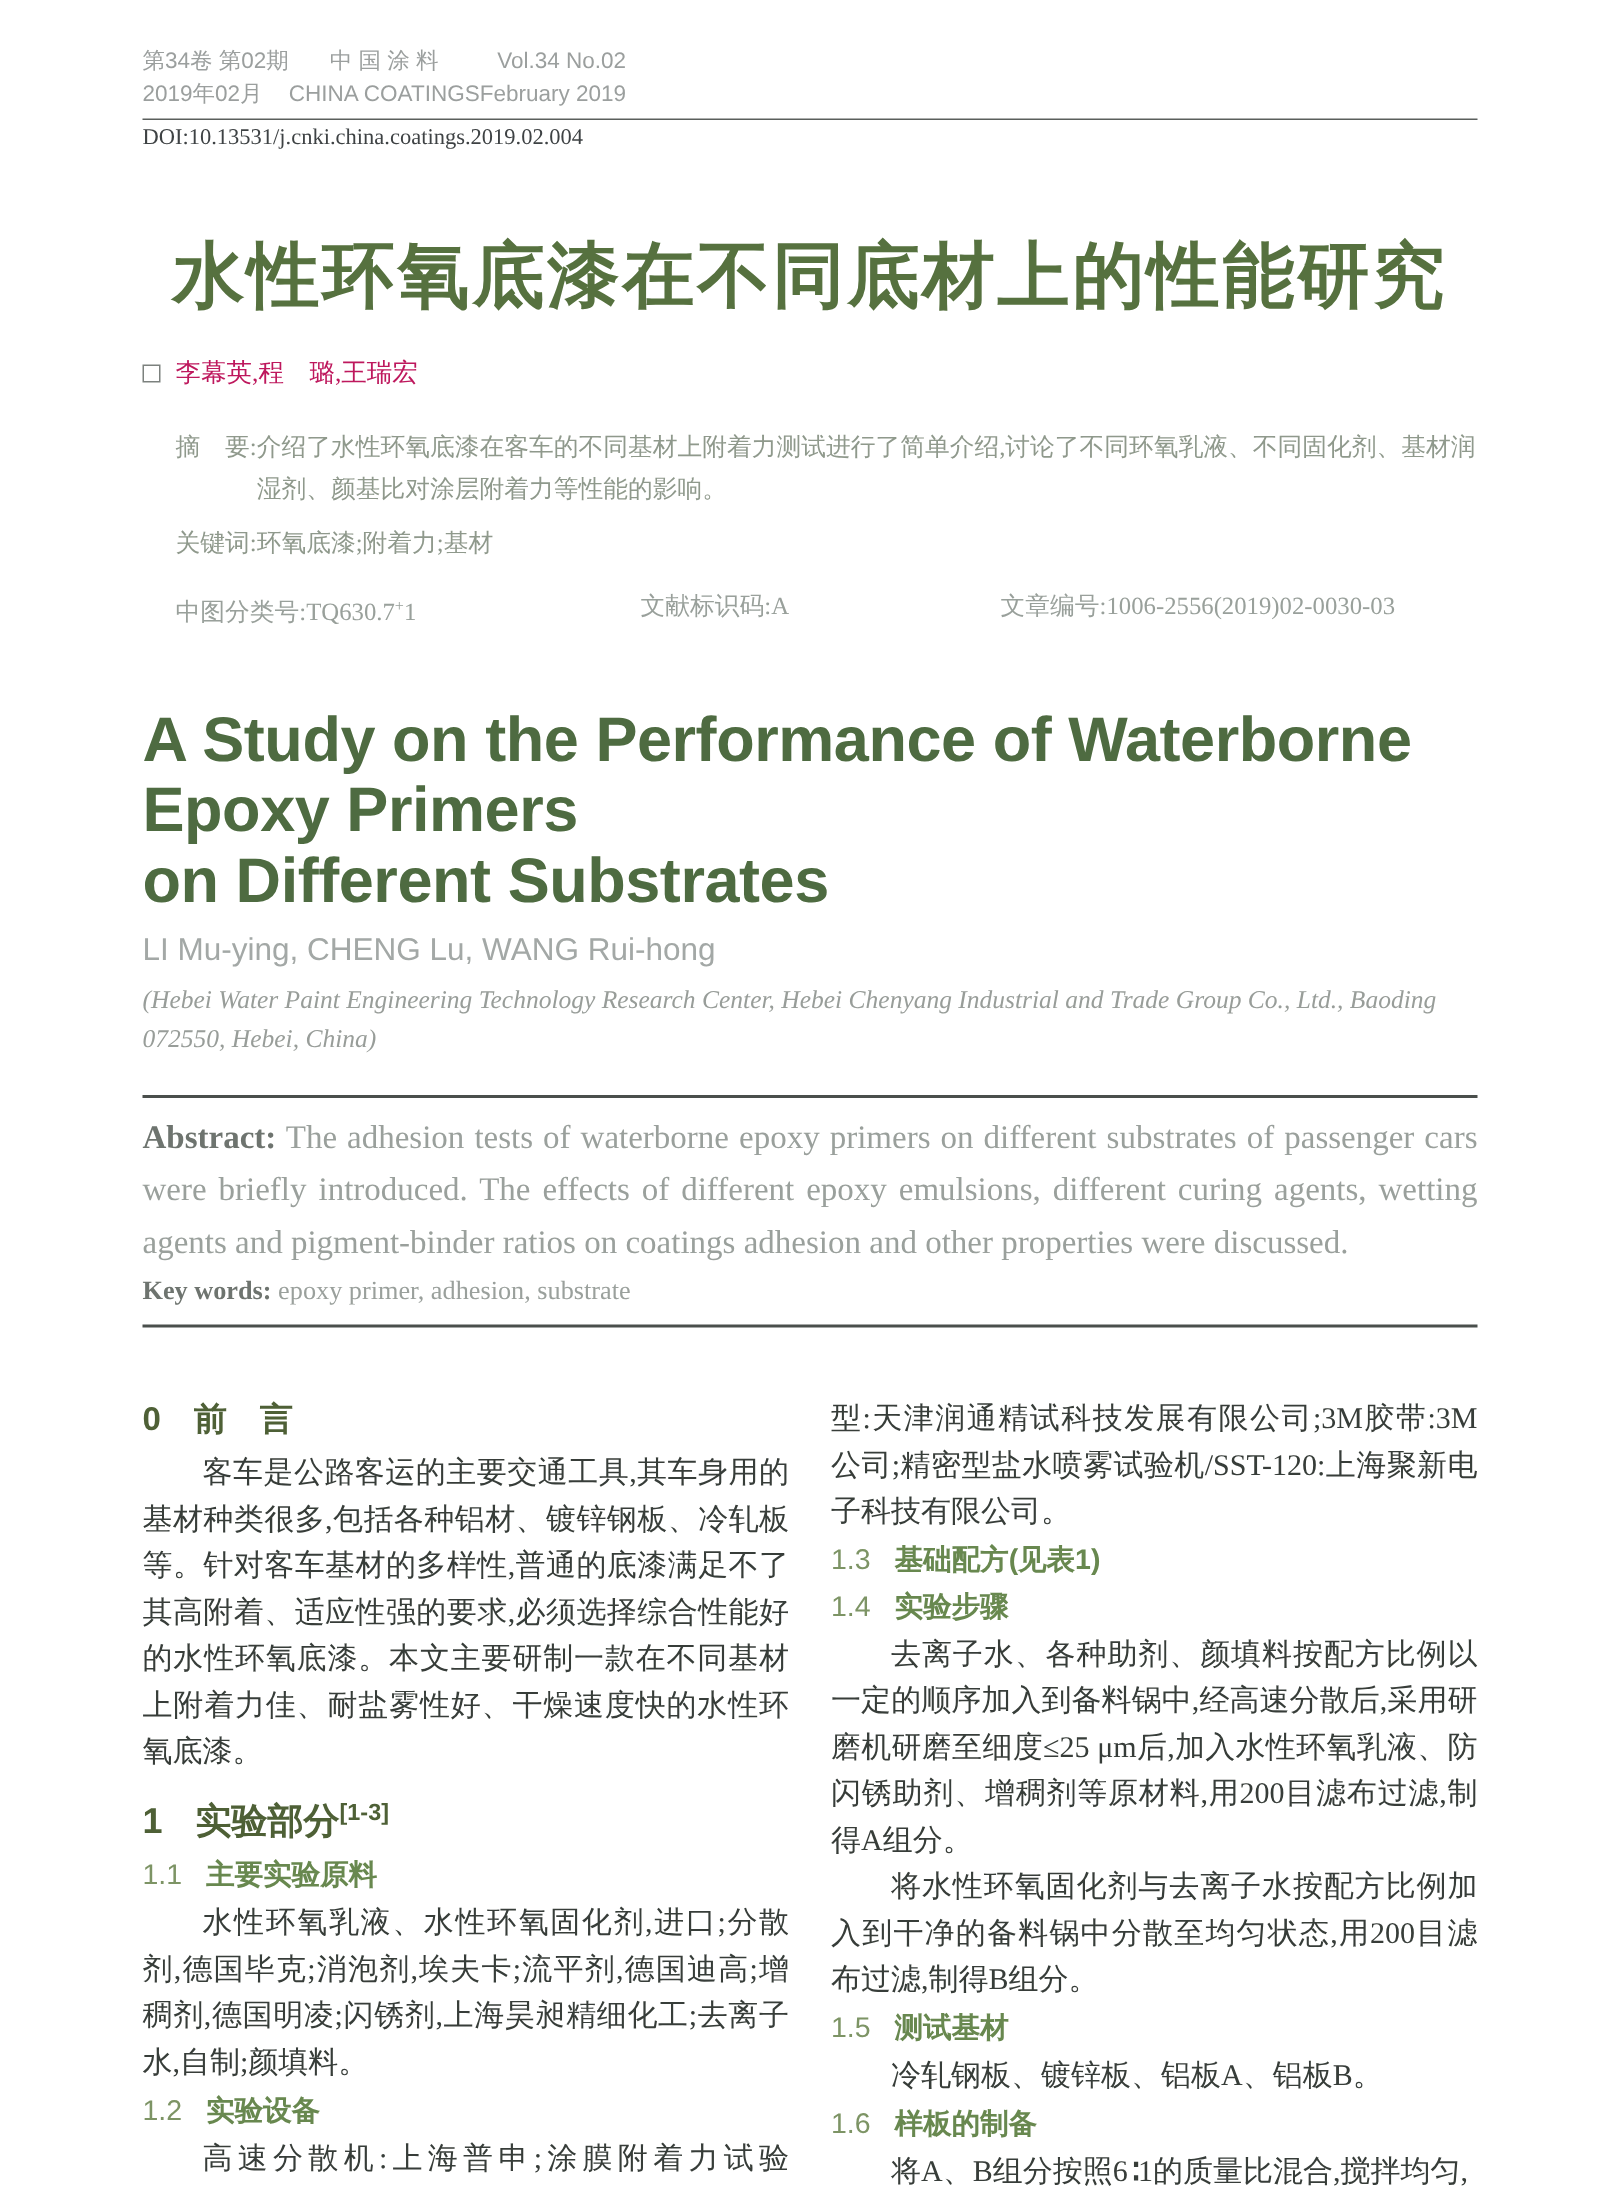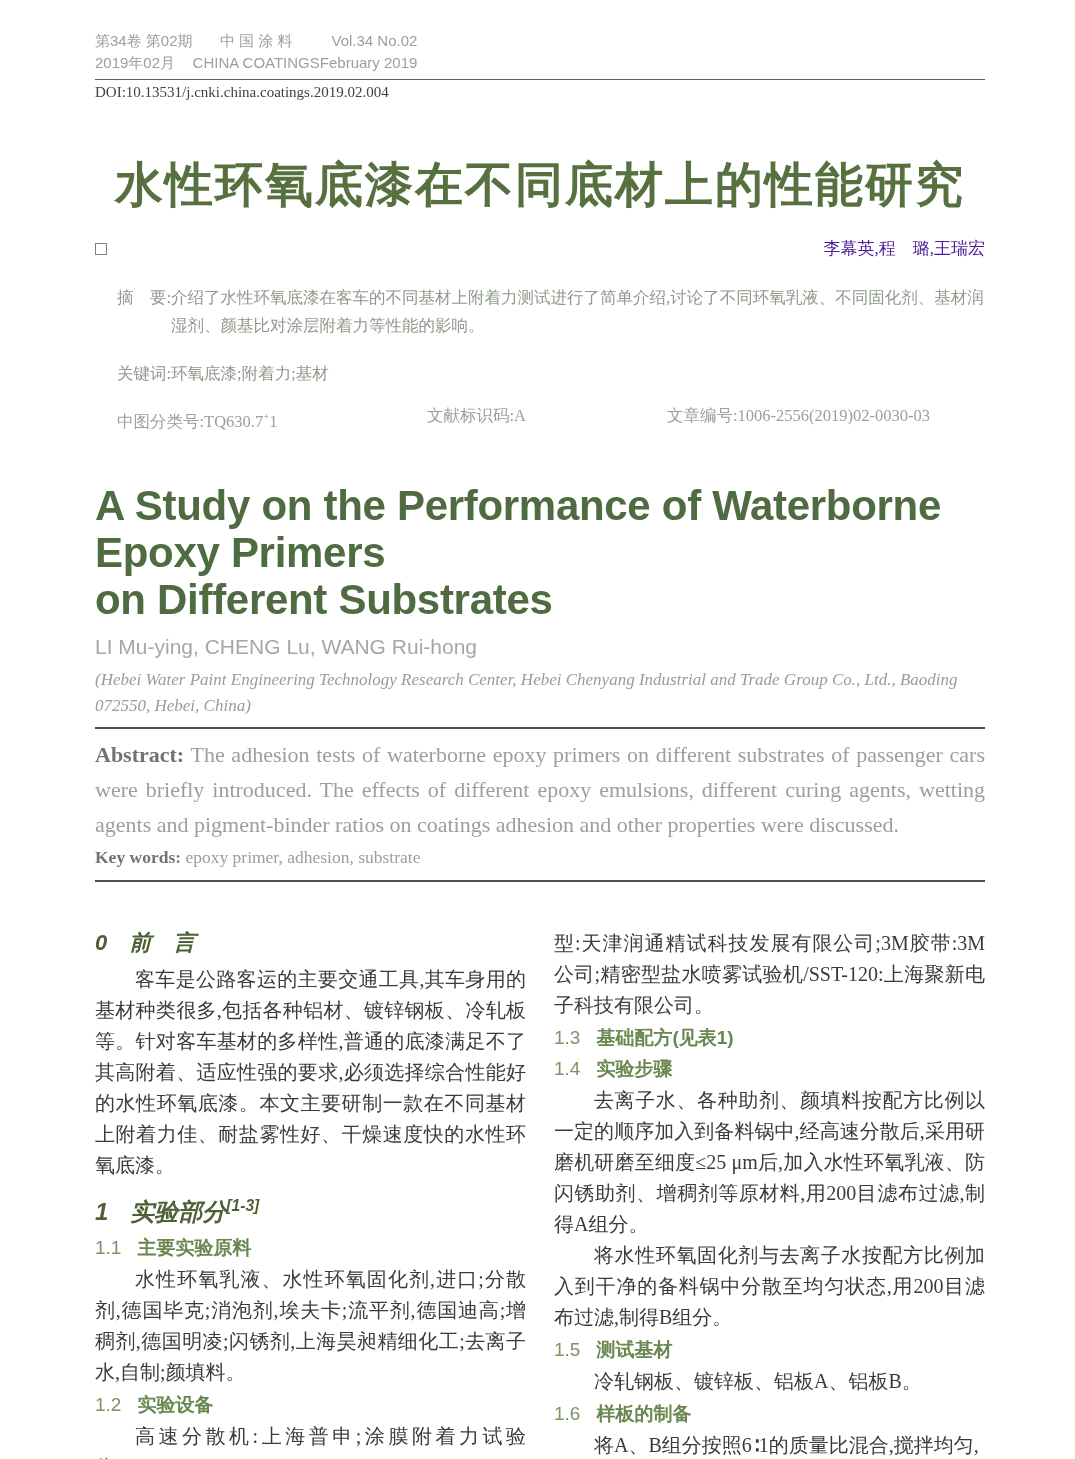--- a/index.html
+++ b/index.html
@@ -32,68 +32,68 @@
   }
 
   
   .title-cn {
     margin-top:58px; text-align:center;
     font-family:Liberation Mono, monospace;
     font-size:48px; font-weight:bold; letter-spacing:2px;
     color:#56713f; line-height:58px;
   }
   .authors-cn {
-    margin-top:20px; font-size:17px; color:#4c1d95; line-height:24px;
-    display:flex; align-items:center;justify-content:space-between;
+    margin-top:20px; font-size:17px; color:#be185d; line-height:24px;
+    display:flex; align-items:center;
   }
   .authors-cn .marker {
     display:inline-block; width:12px; height:12px;
     border:1.5px solid #7c817e; margin-right:10px;
   }
   .affil-cn { margin-top:4px; font-size:17px; color:#3c4140; padding-left:22px; line-height:25px; }
   .thick-rule { margin-top:9px; height:5px; background:#4b5d3f; }
 
   
   .abs-cn { margin-top:14px; color:#8f998c; font-size:16.5px; line-height:28px; }
   .abs-cn .row { display:flex; }
   .abs-cn .lbl { white-space:nowrap; padding-left:22px; }
   .abs-cn .txt { flex:1; }
-  .kw-cn { margin-top:20px; padding-left:22px; }
+  .kw-cn { margin-top:8px; padding-left:22px; }
   .clc-row { margin-top:14px; padding-left:22px; display:flex; font-size:16.5px; color:#99a09b; }
   .clc-row .seg1 { width:310px; }
   .clc-row .seg2 { width:240px; }
   sup { font-size:0.65em; vertical-align:super; }
 
   
   .title-en {
     margin-top:46px;
     font-family:"Liberation Sans", sans-serif;
     font-weight:bold; font-size:42px; line-height:47px;
     letter-spacing:-0.3px; color:#4e6b41;
   }
   .authors-en {
     margin-top:12px; font-family:"Liberation Sans", sans-serif;
     font-size:21px; color:#a3a8a6; line-height:24px;
   }
   .affil-en {
     margin-top:8px; font-style:italic; font-size:17px;
     color:#989d99; line-height:26px;
-    border-bottom:2px solid #4a4f4c; padding-bottom:8px;
+    border-bottom:2px solid #4a4f4c; padding-bottom:24px;
   }
   .abs-en { margin-top:8px; font-size:22px; color:#9aa09c; line-height:35px; text-align:justify; }
   .abs-en b, .kw-en b { color:#6e746f; font-weight:bold; }
   .kw-en { font-size:17.5px; color:#9aa09c; line-height:30px;
     border-bottom:2px solid #4a4f4c; padding-bottom:8px; }
 
   
   .columns { margin-top:46px; display:flex; gap:28px; }
   .col { flex:1; font-size:20px; line-height:31px; text-align:justify; color:#373d39; }
   .h-sec {
     font-family:"Liberation Sans", sans-serif; font-weight:bold;
-    color:#4e6036; font-size:22px; line-height:30px; margin:6px 0 6px 0;font-style:italic;
+    color:#4e6036; font-size:22px; line-height:30px; margin:6px 0 6px 0;
   }
   .h-sec .num { margin-right:22px; }
   .h-sec.first { margin-top:0; }
   .h-sub {
     font-family:"Liberation Sans", sans-serif; font-weight:bold;
     color:#68884f; font-size:19px; line-height:29px; margin:2px 0 2px 0;
   }
   .h-sub .num { margin-right:16px; color:#7d9465; font-weight:normal; }
   .para { text-indent:2em; }
   .para.noindent { text-indent:0; }

